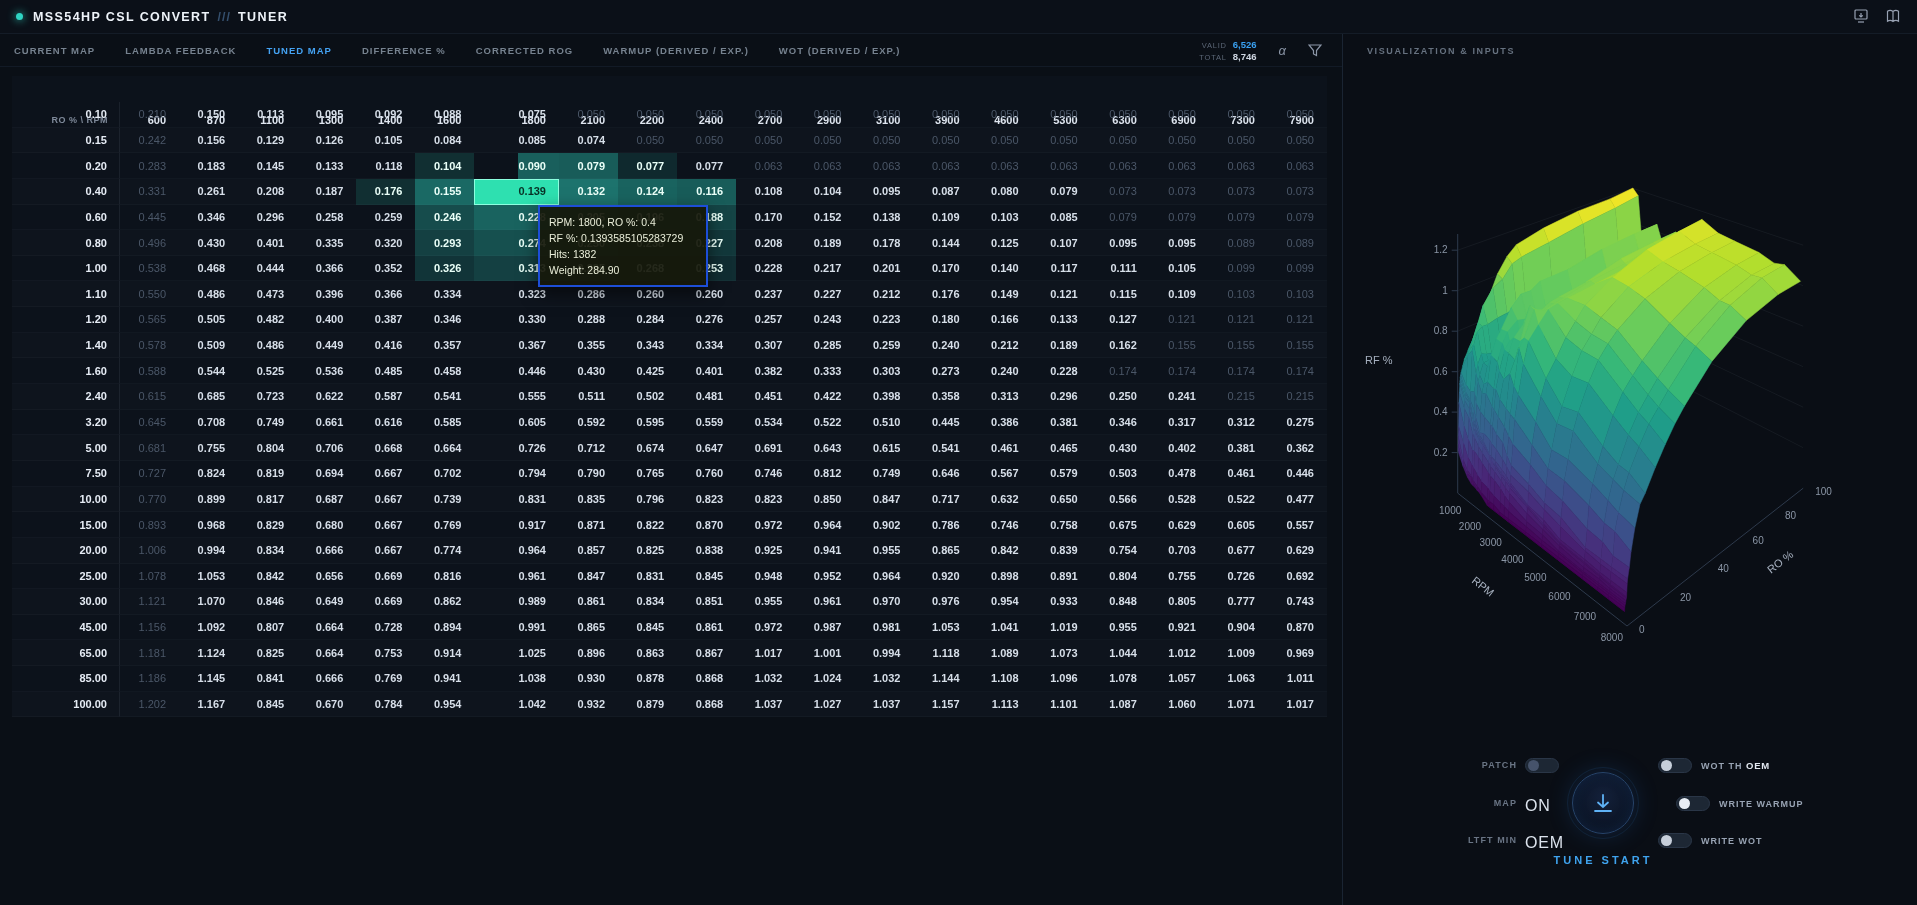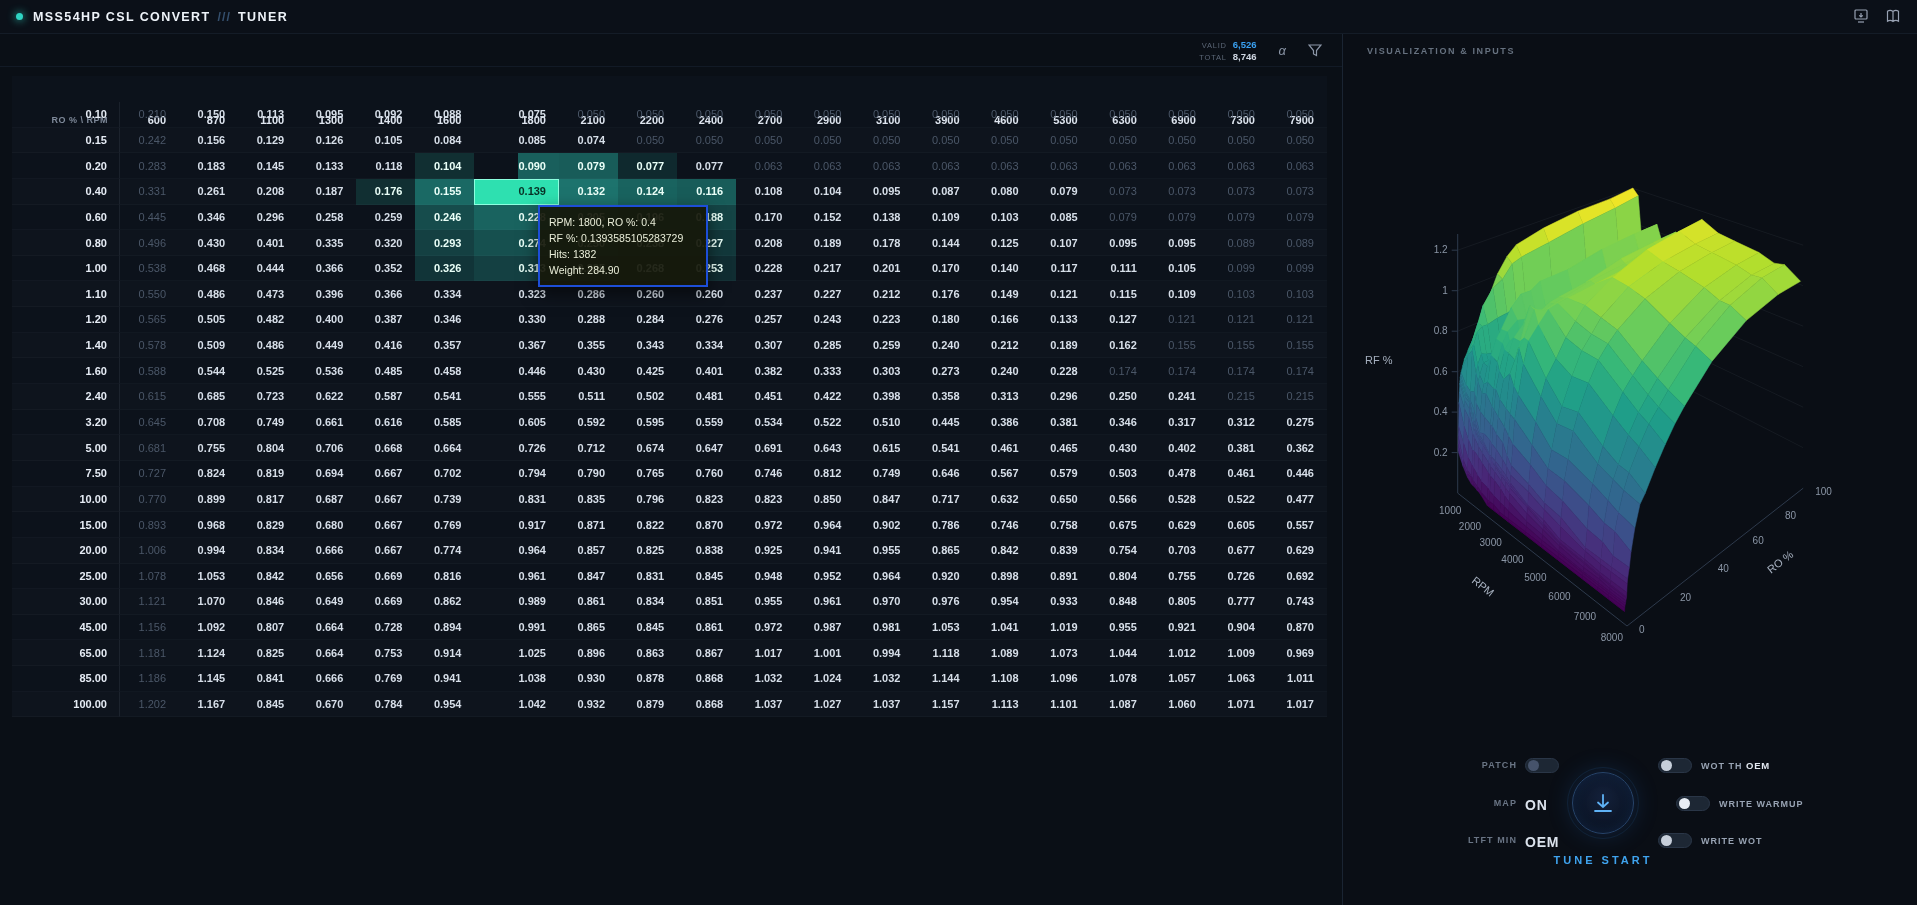--- a/index.html
+++ b/index.html
@@ -61,21 +61,21 @@
   .tk { font:10px "Liberation Sans", sans-serif; fill:#8b96a6; }
   .ax { font:11px "Liberation Sans", sans-serif; fill:#a6b0bf; }
 
   .file-row { position:absolute; left:24px; right:24px; height:16px; display:flex; align-items:center; }
   .file-lbl { font-size:9px; letter-spacing:1.2px; color:#5a6574; font-weight:700; }
   .file-val { margin-left:auto; font-size:10px; color:#445061; }
   .file-row .trash { margin-left:10px; cursor:pointer; }
 
   .ctl-lbl { position:absolute; left:0; width:174px; text-align:right; font-size:9px; letter-spacing:1.1px;
     color:#6a7585; font-weight:700; }
-  .ctl-val { position:absolute; font-size:14px; font-weight:700; color:#dce3ed; letter-spacing:0.8px; }
+  .ctl-val { position:absolute; font-size:16px; font-weight:400; color:#dce3ed; letter-spacing:0.8px; }
   .rlbl { position:absolute; font-size:9px; letter-spacing:1px; color:#98a3b3; font-weight:600; }
   .roem { position:absolute; font-size:9.5px; letter-spacing:0.8px; color:#e2e8f0; font-weight:700; }
   .toggle { position:absolute; width:34px; height:15px; border-radius:8px; background:#1d2734;
     border:1px solid #2a3647; cursor:pointer; }
   .toggle .knob { position:absolute; top:1px; left:2px; width:11px; height:11px; border-radius:50%; background:#46536b; }
   .toggle.lite .knob { background:#e8edf4; }
   .toggle.mid .knob { background:#c7cfda; }
 
   .flash-btn { position:absolute; left:229px; top:738px; width:62px; height:62px; border-radius:50%;
     background:radial-gradient(circle at 50% 40%, #13203a 0%, #0c1526 60%, #0a111e 100%);
@@ -102,20 +102,29 @@
       <path d="M5 13 H11" stroke="#97a1b2" stroke-width="1.2"></path>
     </svg>
     <svg width="16" height="15" viewBox="0 0 16 15">
       <path d="M8 2.5 C6.5 1.3 4 1.3 2.5 2.2 V12.2 C4 11.3 6.5 11.3 8 12.5 C9.5 11.3 12 11.3 13.5 12.2 V2.2 C12 1.3 9.5 1.3 8 2.5 Z M8 2.5 V12.5" fill="none" stroke="#97a1b2" stroke-width="1.2"></path>
     </svg>
   </span>
 </header>
 
 <div class="left">
   <div class="tabbar">
+    <nav class="tabs">
+        <div class="tab">CURRENT MAP</div>
+        <div class="tab">LAMBDA FEEDBACK</div>
+        <div class="tab active">TUNED MAP</div>
+        <div class="tab">DIFFERENCE %</div>
+        <div class="tab">CORRECTED ROG</div>
+        <div class="tab">WARMUP (DERIVED / EXP.)</div>
+        <div class="tab">WOT (DERIVED / EXP.)</div>
+      </nav>
     <div class="stats">
       <div class="stat-block">
         <div class="stat-row">
           <span class="stat-lbl">VALID</span>
           <span class="stat-val accent">6,526</span>
         </div>
         <div class="stat-row">
           <span class="stat-lbl">TOTAL</span>
           <span class="stat-val">8,746</span>
         </div>

